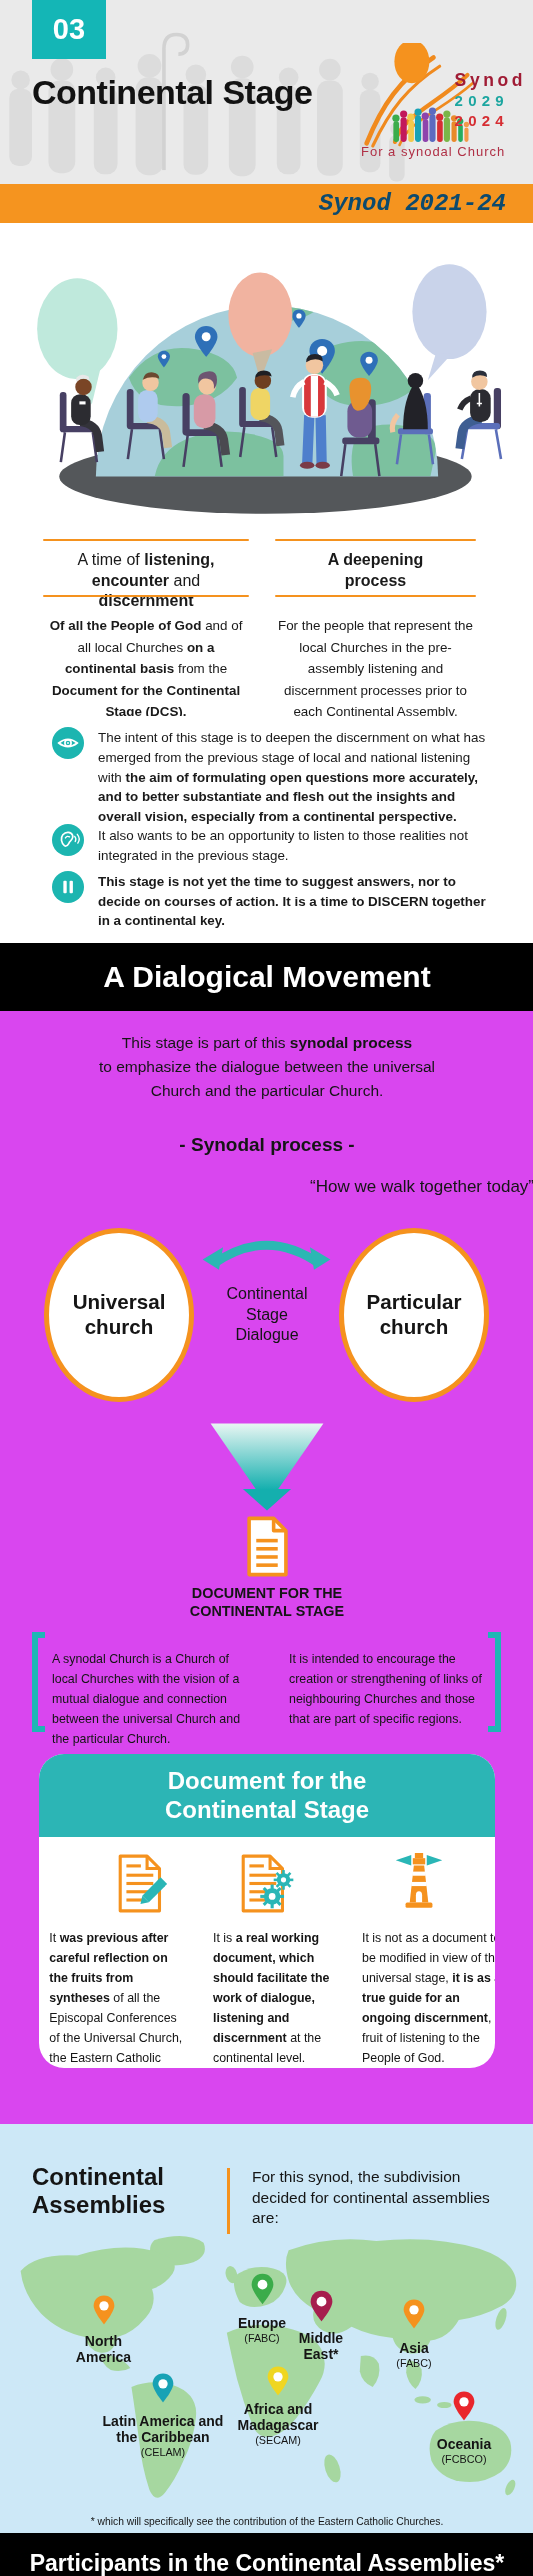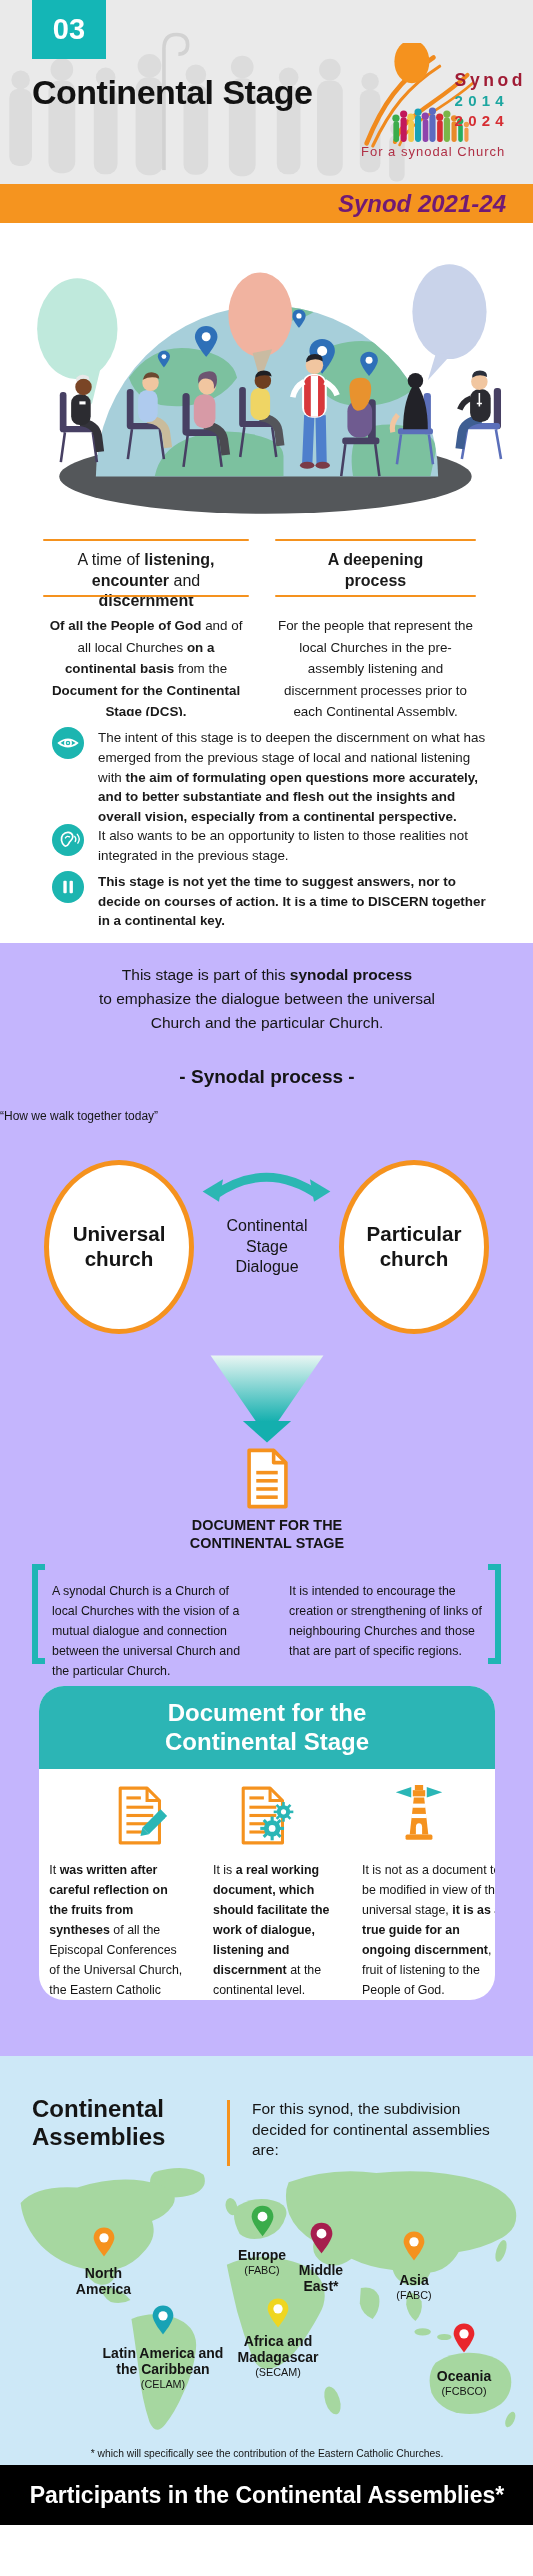--- a/index.html
+++ b/index.html
@@ -18,21 +18,21 @@
   .logo-art { position:absolute; left:0; top:0; }
   .logo-synod { position:absolute; left:109px; top:27px;  font-size:17.5px; font-weight:bold; color:#A01C35; letter-spacing:3.6px; }
   .logo-2021  { position:absolute; left:109px; top:49px;  font-size:15px; font-weight:bold; color:#1CA6A0; letter-spacing:5.2px; }
   .logo-2024  { position:absolute; left:109px; top:69px; font-size:15px; font-weight:bold; color:#D62E33; letter-spacing:5.2px; }
   .logo-tag   { position:absolute; left:0; top:101px; width:175px; text-align:center; font-size:13px; color:#B03046; letter-spacing:1px; }
   .logo-motto { position:absolute; left:0; top:120px; width:175px; text-align:center; font-size:7.7px; letter-spacing:0.5px;margin-top:36px; }
   .motto-comm { color:#7AB648; } .motto-part { color:#E98A2B; } .motto-miss { color:#8E44AD; } .motto-sep { color:#9a9a9a; }
 
   
   .sec-band { height:39px; background:#F5941F; }
-  .band-text { position:absolute; right:28px; top:0; line-height:39px; font-size:24px; font-weight:bold; font-style:italic; color:#701a75; }
+  .band-text { position:absolute; right:28px; top:0; line-height:39px; font-size:24px; font-weight:bold; font-style:italic; color:#0c4a6e;font-family:Liberation Mono, monospace; }
 
   
   .sec-illus { height:300px; background:#fff; }
 
   
   .sec-cols { height:193px; background:#fff; }
   .rule { position:absolute; height:2.1px; background:#F5921E; border-radius:1px; }
   .col-head { position:absolute; text-align:center; font-size:16px; line-height:20.6px; white-space:pre-line; color:#1a1a1a; }
   .col-body { position:absolute; text-align:center; font-size:13.4px; line-height:21.6px; color:#1a1a1a; }
 
@@ -42,24 +42,24 @@
   .bullet-text { position:absolute; left:98px; width:397px; font-size:13.4px; line-height:19.6px; color:#1a1a1a; }
 
   
   .sec-banner1 { height:68px; background:#000; }
   .sec-banner1 .banner-text { line-height:68px; font-size:30px; }
   .sec-banner2 { height:60px; background:#000; }
   .sec-banner2 .banner-text { line-height:60px; font-size:23px; }
   .banner-text { display:block; width:100%; text-align:center; color:#fff; font-weight:bold; }
 
   
-  .sec-cream { height:1113px; background:#c4b5fd; }
+  .sec-cream { height:1113px; background:#d946ef; }
   .dlg-intro { position:absolute; top:19.6px; width:100%; text-align:center; font-size:15.5px; line-height:24px; white-space:pre-line; }
   .dlg-process { position:absolute; top:123px; width:100%; text-align:center; font-size:19px; font-weight:bold; }
-  .dlg-quote { position:absolute; top:166px; width:100%; text-align:left; font-size:12px; }
+  .dlg-quote { position:absolute; top:166px; width:100%; text-align:right; font-size:17px; }
   .circle { position:absolute; width:150px; height:174px; background:#fff; border:5.7px solid #F5921E; border-radius:50%;
             display:flex; align-items:center; justify-content:center; text-align:center;
             font-size:20.6px; font-weight:bold; line-height:1.2; white-space:pre-line; }
   .center-label { position:absolute; left:195px; top:273px; width:144px; text-align:center; font-size:16px; line-height:20.6px; white-space:pre-line; }
   .doc-label { position:absolute; top:573px; width:100%; text-align:center; font-size:14.4px; font-weight:bold; line-height:18px; white-space:pre-line; }
   .bracket { position:absolute; top:621px; width:13.4px; height:100px; }
   .bracket-l { left:32px;  border-left:6.7px solid #1FB5B5; border-top:6.7px solid #1FB5B5; border-bottom:6.7px solid #1FB5B5; }
   .bracket-r { left:488px; border-right:6.7px solid #1FB5B5; border-top:6.7px solid #1FB5B5; border-bottom:6.7px solid #1FB5B5; }
   .bracket-text { position:absolute; top:638px; width:198px; font-size:12.4px; line-height:20px; }
 
@@ -146,21 +146,21 @@
           <circle cx="154" cy="142" r="7" fill="#8E44AD"></circle>
             <circle cx="168" cy="132" r="7" fill="#5C6BC0"></circle>
           <circle cx="182" cy="144" r="7" fill="#D62E33"></circle>
             <circle cx="196" cy="138" r="7" fill="#7AB648"></circle>
           <circle cx="210" cy="146" r="6" fill="#E98A2B"></circle>
             <circle cx="222" cy="152" r="6" fill="#27AE60"></circle>
           <circle cx="234" cy="158" r="5" fill="#F2994A"></circle>
         </g>
       </svg>
       <div class="logo-synod">Synod</div>
-      <div class="logo-2021">2014</div>
+      <div class="logo-2021">2029</div>
       <div class="logo-2024">2024</div>
       <div class="logo-tag">For a synodal Church</div>
       <div class="logo-motto">
         <span class="motto-comm">communion</span>
         <span class="motto-sep">|</span>
         <span class="motto-part">participation</span>
         <span class="motto-sep">|</span>
         <span class="motto-miss">mission</span>
       </div>
     </div>
@@ -339,20 +339,23 @@
     <div class="bullet-text" style="top:110px;"><span>It also wants to be an opportunity to listen to those realities not integrated in the previous stage.</span></div>
 
     <svg class="bullet-icon" style="top:155px;" viewBox="0 0 62 62">
       <circle cx="31" cy="31" r="31" fill="#1CB5B0"></circle>
       <rect x="22" y="19" width="6.5" height="24" rx="2" fill="#fff"></rect>
       <rect x="34" y="19" width="6.5" height="24" rx="2" fill="#fff"></rect>
     </svg>
     <div class="bullet-text" style="top:156px;"><span style="font-weight: bold;">This stage is not yet the time to suggest answers, nor to decide on courses of action. It is a time to DISCERN together in a continental key.</span></div>
   </section>
 
+  <section class="sec-banner1">
+    <span class="banner-text">A Dialogical Movement</span>
+  </section>
 
   <section class="sec-cream">
     <div class="dlg-intro"><span>This stage is part of this </span><span style="font-weight: bold;">synodal process</span><span>
 to emphasize the dialogue between the universal
 Church and the particular Church.</span></div>
     <div class="dlg-process">- Synodal process -</div>
     <div class="dlg-quote">“How we walk together today”</div>
 
     <div class="circle" style="left:44px; top:217px;">Universal
 church</div>
@@ -460,21 +463,21 @@
         <polygon points="105,14 75,4 75,24" fill="#2AB6B6"></polygon>
         <rect x="52" y="0" width="16" height="10" fill="#F5921E"></rect>
         <rect x="48" y="10" width="24" height="12" fill="#F5921E"></rect>
         <polygon points="50,24 70,24 78,96 42,96" fill="#F5921E"></polygon>
         <rect x="47" y="36" width="26" height="8" fill="#fff"></rect>
         <rect x="45" y="56" width="30" height="8" fill="#fff"></rect>
         <path d="M54,96 v-14 a6,8 0 0 1 12,0 v14 z" fill="#fff"></path>
         <rect x="34" y="96" width="52" height="10" rx="3" fill="#F5921E"></rect>
       </svg>
 
-      <div class="dcs-text" style="left:10.3px;  width:138px;"><span>It </span><span style="font-weight: bold;">was written after careful reflection on the fruits from syntheses</span><span> of all the Episcopal Conferences of the Universal Church, the Eastern Catholic Churches, and groups such as Religious Institutes, lay movements and so on.</span></div>
+      <div class="dcs-text" style="left:10.3px;  width:138px;"><span>It </span><span style="font-weight: bold;">was previous after careful reflection on the fruits from syntheses</span><span> of all the Episcopal Conferences of the Universal Church, the Eastern Catholic Churches, and groups such as Religious Institutes, lay movements and so on.</span></div>
       <div class="dcs-text" style="left:174px; width:121px;"><span>It is </span><span style="font-weight: bold;">a real working document, which should facilitate the work of dialogue, listening and discernment</span><span> at the continental level.</span></div>
       <div class="dcs-text" style="left:323px; width:141px;"><span>It is not as a document to be modified in view of the universal stage, </span><span style="font-weight: bold;">it is as a true guide for an ongoing discernment</span><span>, fruit of listening to the People of God.</span></div>
     </div>
   </section>
 
   <section class="sec-map">
     <div class="asm-title">Continental Assemblies</div>
     <div class="asm-vline"></div>
     <div class="asm-intro">For this synod, the subdivision
 decided for continental assemblies

